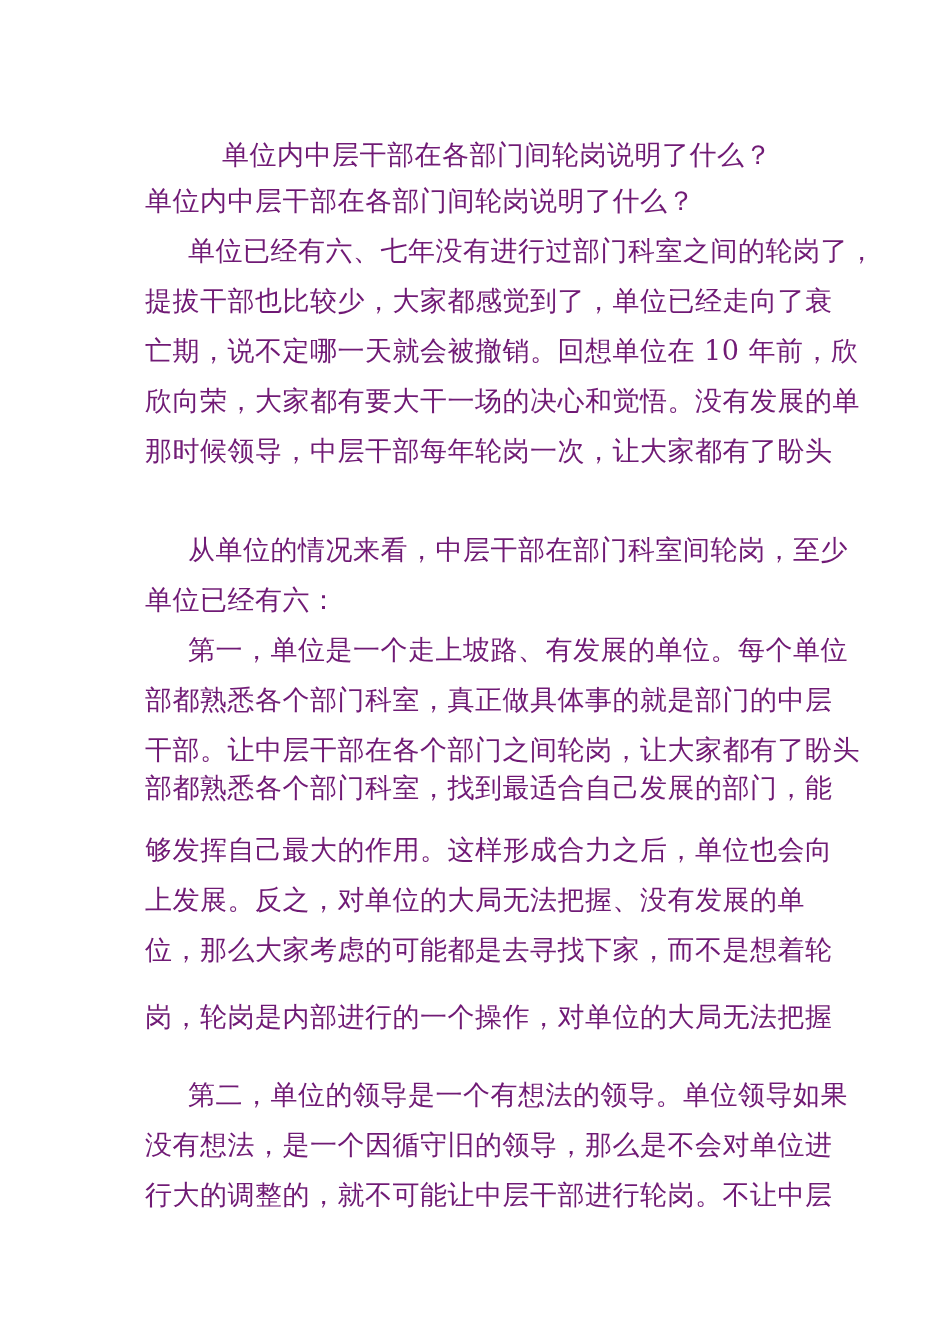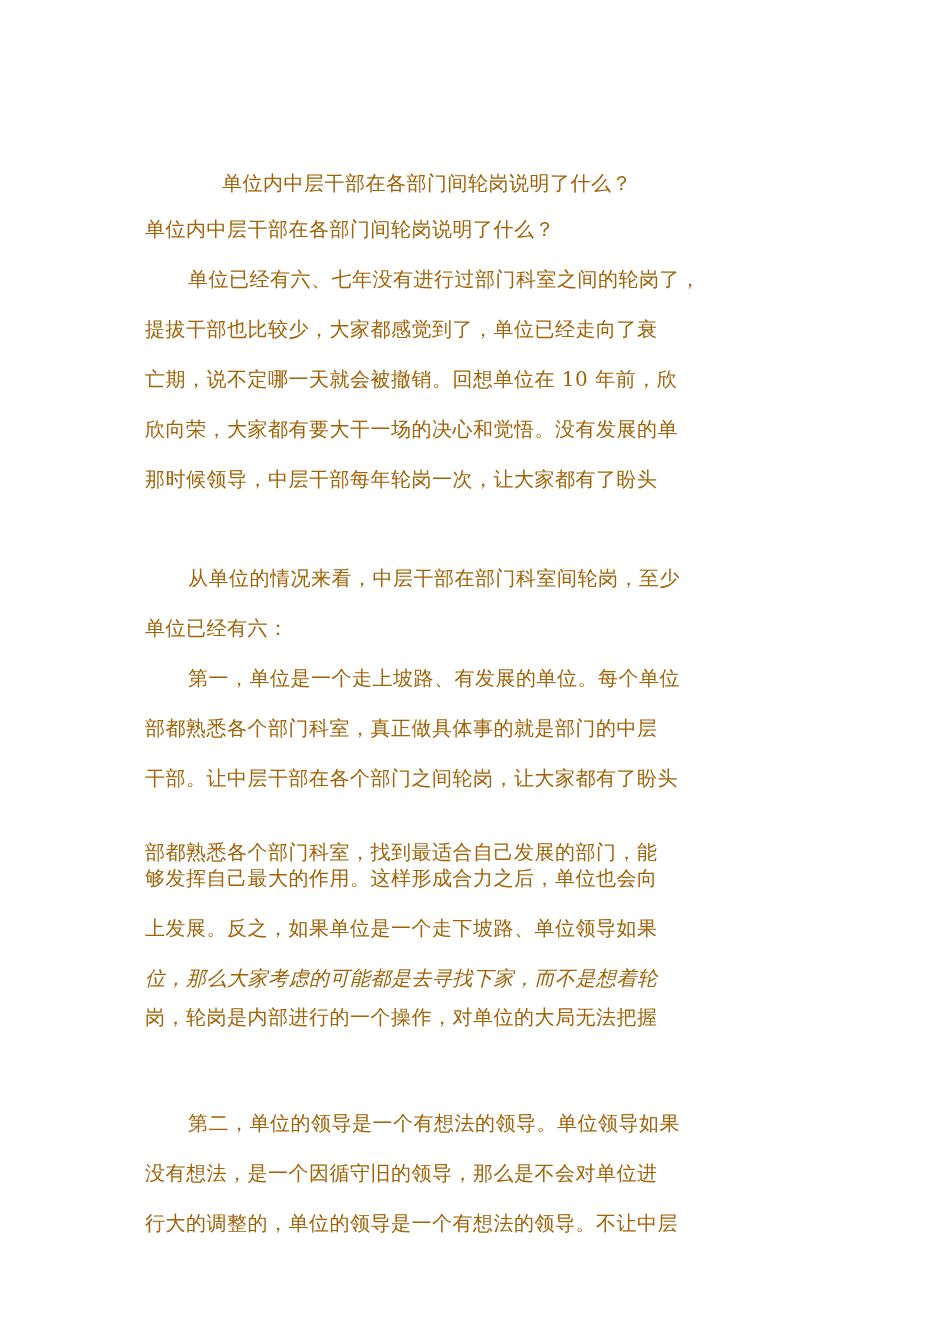--- a/index.html
+++ b/index.html
@@ -3,25 +3,24 @@
 <meta charset="utf-8">
 <style>
   html, body { margin: 0; padding: 0; background: #ffffff; }
   body { width: 950px; height: 1344px; position: relative; overflow: hidden; }
   .page { position: absolute; left: 0; top: 0; width: 950px; height: 1344px; background: #fff; }
   .line {
     position: absolute;
     left: 145px;
     white-space: nowrap;
     font-family: "DejaVu Serif", "Liberation Serif", serif;
-    font-size: 20px;
+    font-size: 27px;
     line-height: 30px;
-    color: #a16207;
+    color: #701a75;
     letter-spacing: 0.5px;
-    margin-top: 28px;
   }
   .indent { left: 188px; }
   .title { left: 222px; }
 </style>
 </head>
 <body>
 
 <div class="page">
   <div class="line title" style="top:140px;">单位内中层干部在各部门间轮岗说明了什么？</div>
   <div class="line" style="top:186px;">单位内中层干部在各部门间轮岗说明了什么？</div>
@@ -36,25 +35,25 @@
 
   <div>
     <div class="line indent" style="top:535px;">从单位的情况来看，中层干部在部门科室间轮岗，至少</div>
     <div class="line" style="top:585px;">单位已经有六：</div>
   </div>
 
   <div>
     <div class="line indent" style="top:635px;">第一，单位是一个走上坡路、有发展的单位。每个单位</div>
     <div class="line" style="top:685px;">部都熟悉各个部门科室，真正做具体事的就是部门的中层</div>
     <div class="line" style="top:735px;">干部。让中层干部在各个部门之间轮岗，让大家都有了盼头</div>
-    <div class="line" style="top:809px;">部都熟悉各个部门科室，找到最适合自己发展的部门，能</div>
+    <div class="line" style="top:773px;">部都熟悉各个部门科室，找到最适合自己发展的部门，能</div>
     <div class="line" style="top:835px;">够发挥自己最大的作用。这样形成合力之后，单位也会向</div>
-    <div class="line" style="top:885px;">上发展。反之，如果单位是一个走下坡路、单位领导如果</div>
-    <div class="line" style="top:935px;font-style:italic;">位，那么大家考虑的可能都是去寻找下家，而不是想着轮</div>
-    <div class="line" style="top:974px;">岗，轮岗是内部进行的一个操作，对单位的大局无法把握</div>
+    <div class="line" style="top:885px;">上发展。反之，对单位的大局无法把握、没有发展的单</div>
+    <div class="line" style="top:935px;">位，那么大家考虑的可能都是去寻找下家，而不是想着轮</div>
+    <div class="line" style="top:1002px;">岗，轮岗是内部进行的一个操作，对单位的大局无法把握</div>
   </div>
 
   <div>
     <div class="line indent" style="top:1080px;">第二，单位的领导是一个有想法的领导。单位领导如果</div>
     <div class="line" style="top:1130px;">没有想法，是一个因循守旧的领导，那么是不会对单位进</div>
-    <div class="line" style="top:1180px;">行大的调整的，单位的领导是一个有想法的领导。不让中层</div>
+    <div class="line" style="top:1180px;">行大的调整的，就不可能让中层干部进行轮岗。不让中层</div>
   </div>
 </div>
 
 </body></html>

